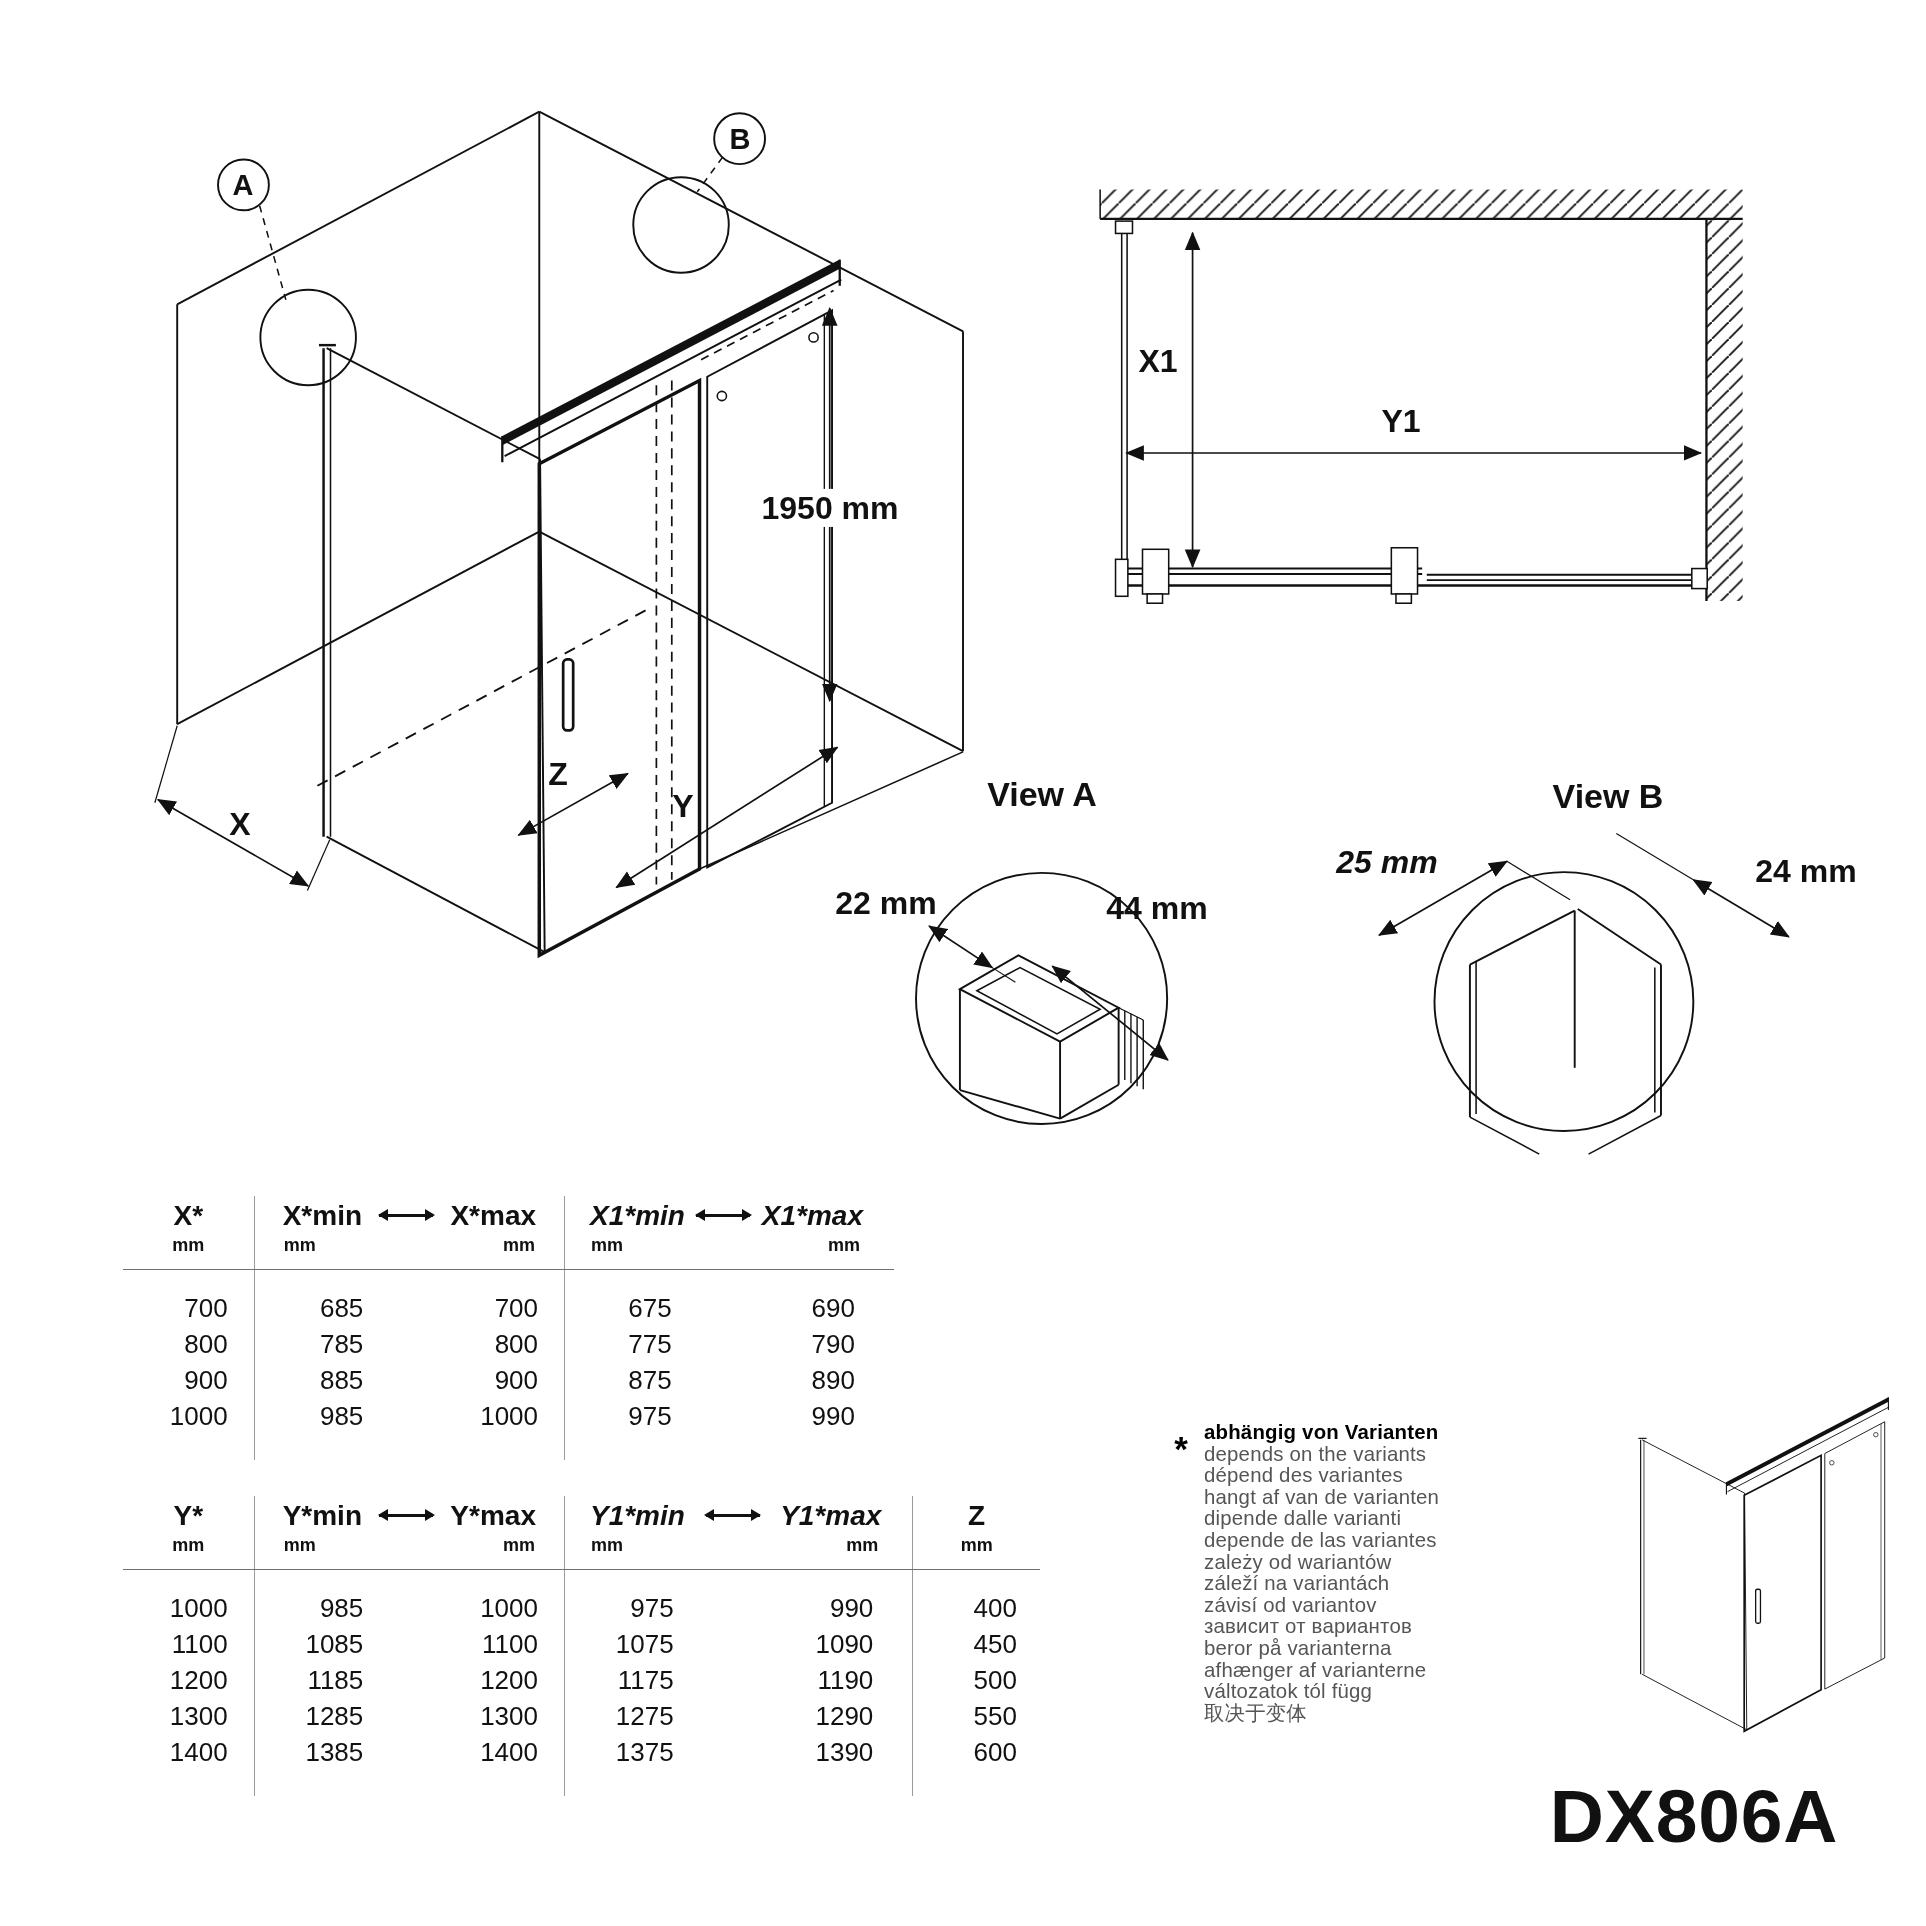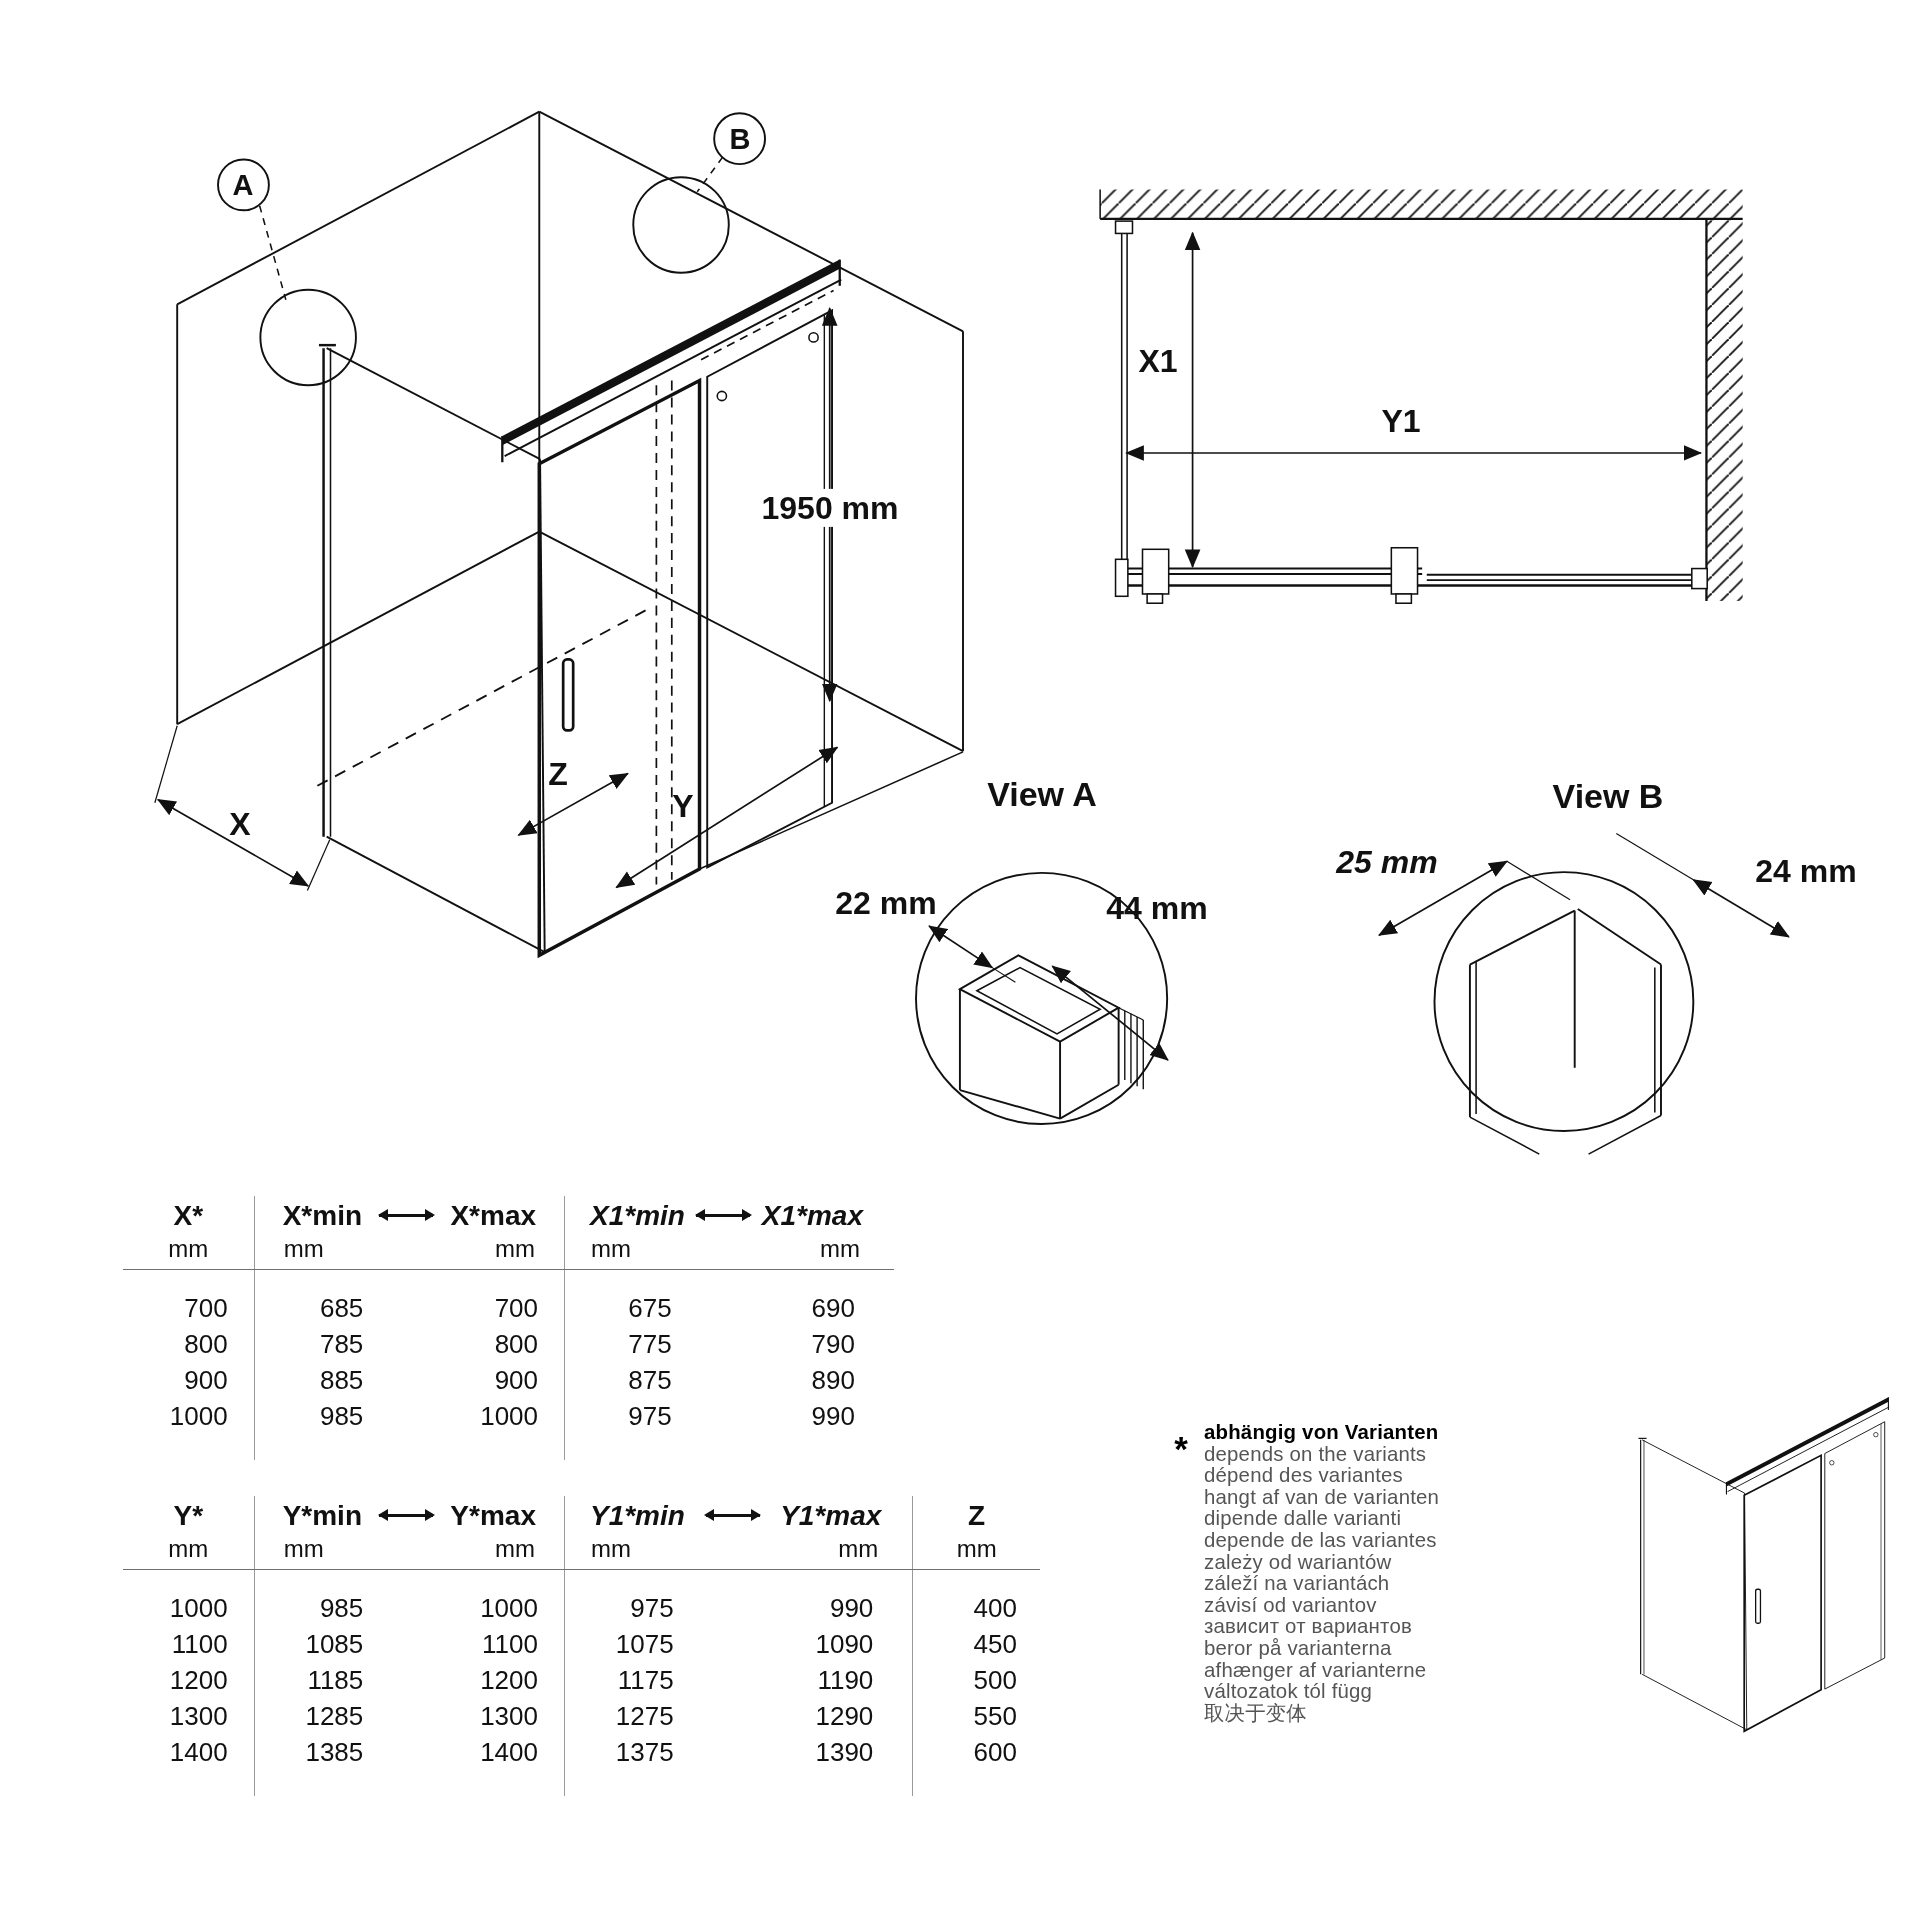--- a/index.html
+++ b/index.html
@@ -15,21 +15,21 @@
   .lbl.title{font-size:34px;}
   .lbl.onwhite{background:#fff;padding:3.1px 9.2px;}
   .lbl.code{font-size:75px;font-weight:700;letter-spacing:0.8px;}
   
   table.dim-table{position:absolute;border-collapse:collapse;table-layout:fixed;
       font-family:"Liberation Sans", sans-serif;color:#111;}
   .tbl-x{left:123px;top:1196px;width:771px;}
   .tbl-y{left:123px;top:1496px;width:917px;}
   .dim-table th,.dim-table td{padding:0;margin:0;font-weight:400;}
   .dim-table .name-row th{height:39px;font-size:28px;font-weight:700;vertical-align:middle;}
-  .dim-table .unit-row th{height:34px;font-size:24px;font-weight:400;vertical-align:top;
+  .dim-table .unit-row th{height:34px;font-size:18px;font-weight:700;vertical-align:top;
       border-bottom:1.9px solid #707070;}
   .dim-table .gap-row th{height:20px;}
   .dim-table tbody td{height:36px;font-size:26px;text-align:right;vertical-align:middle;}
   .dim-table .foot-row td{height:26px;}
   .dim-table .c0{text-align:center;}
   .dim-table tbody .c0{text-align:right;padding-right:26px;}
   .dim-table tbody .c1{padding-right:45px;}
   .dim-table tbody .c2{padding-right:26px;}
   .dim-table tbody .c3{padding-right:45px;}
   .dim-table tbody .c4{padding-right:39px;}
@@ -199,20 +199,21 @@
   <div class="lbl" style="left:558px;top:774px;">Z</div>
   <div class="lbl" style="left:683px;top:806px;">Y</div>
   <div class="lbl" style="left:1158px;top:361px;">X1</div>
   <div class="lbl" style="left:1401px;top:421px;">Y1</div>
   <div class="lbl title" style="left:1042px;top:794px;">View A</div>
   <div class="lbl" style="left:886px;top:903px;">22 mm</div>
   <div class="lbl" style="left:1157px;top:908px;">44 mm</div>
   <div class="lbl title" style="left:1578px;top:796px;margin-left:30px;">View B</div>
   <div class="lbl" style="left:1387px;top:862px;font-style:italic;">25 mm</div>
   <div class="lbl" style="left:1806px;top:871px;">24 mm</div>
+  <div class="lbl code" style="left:1694px;top:1816px;">DX806A</div>
 
   <table class="dim-table tbl-x">
     <colgroup>
         <col style="width:131px">
         <col style="width:154px">
         <col style="width:156px">
         <col style="width:152px">
         <col style="width:177px">
       </colgroup>
     <thead>

